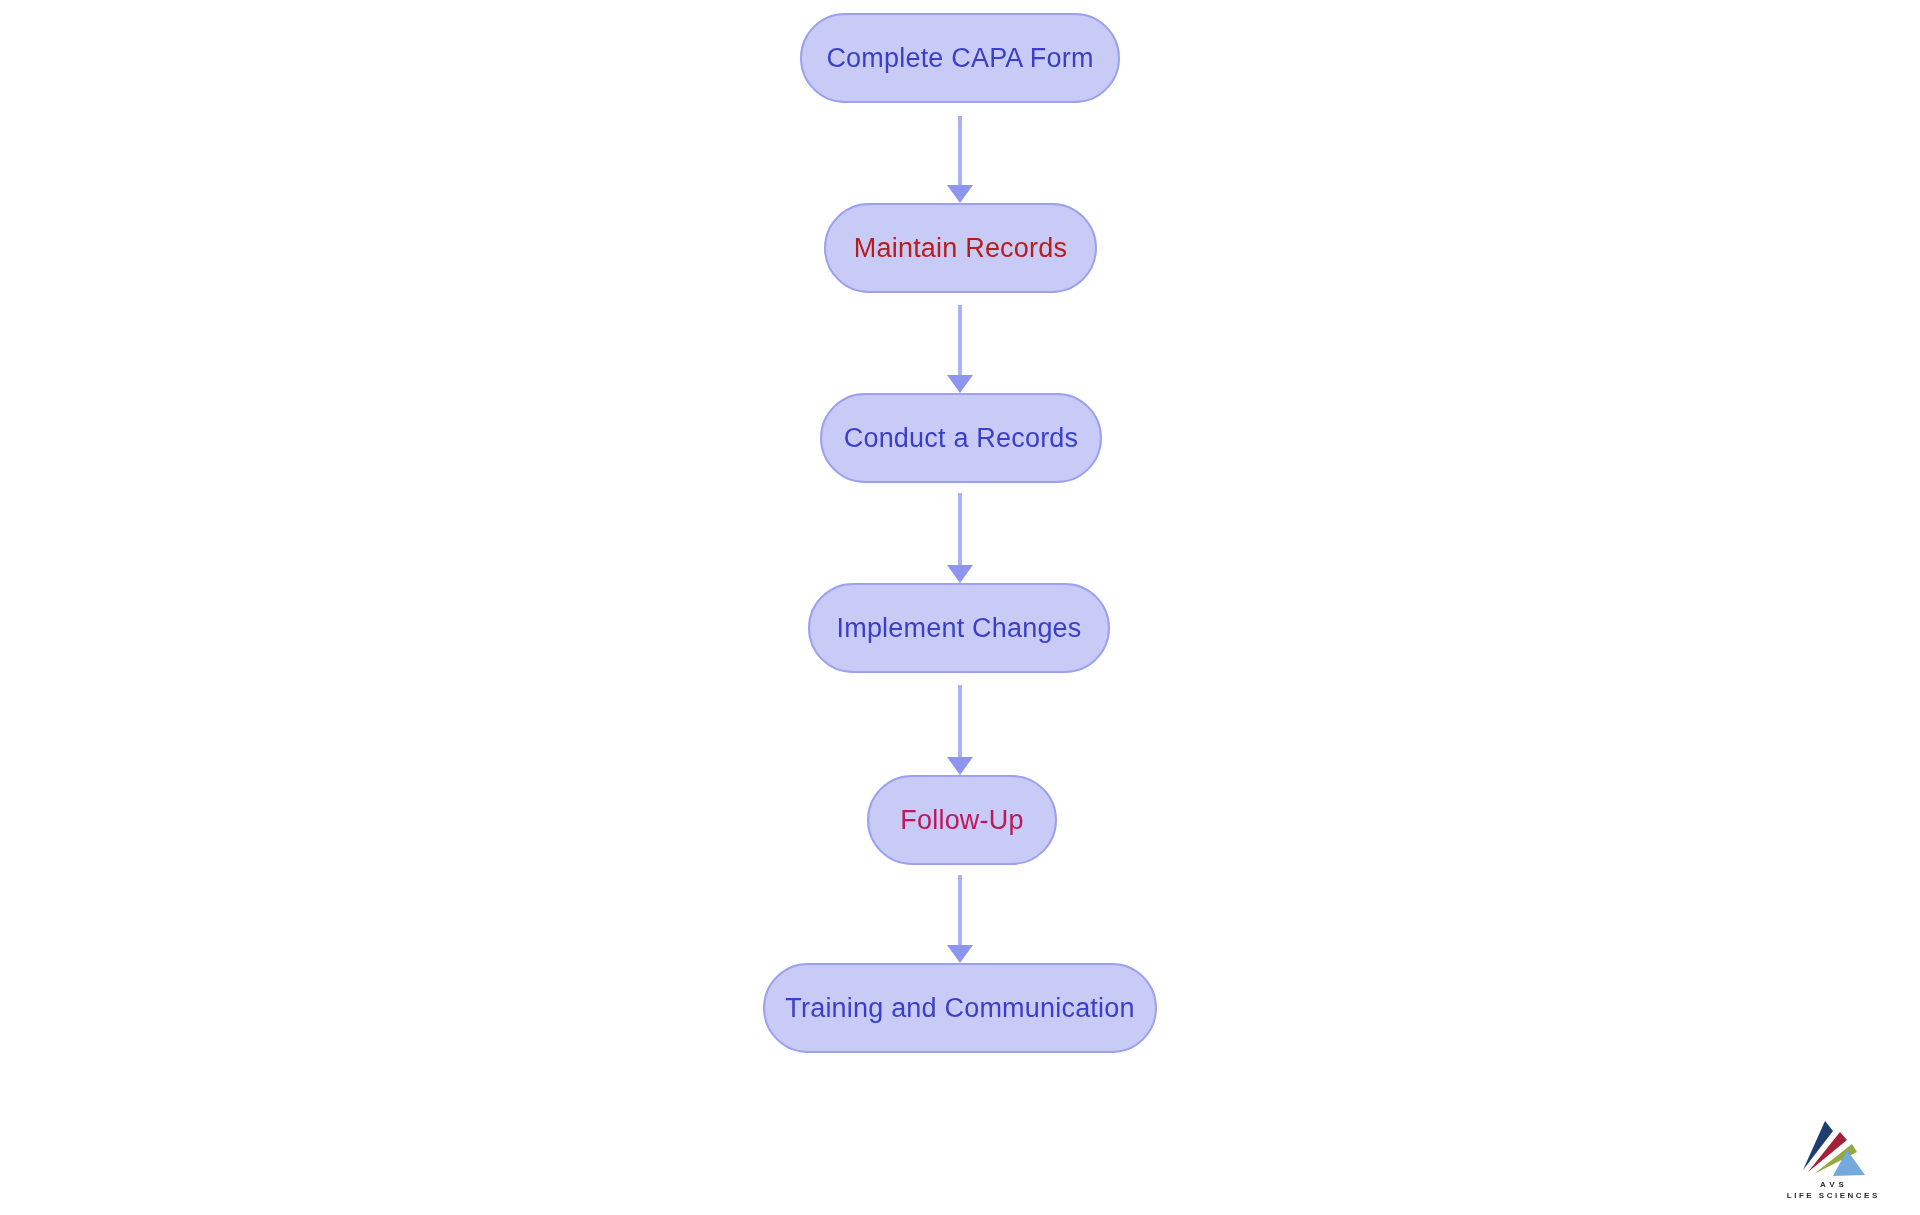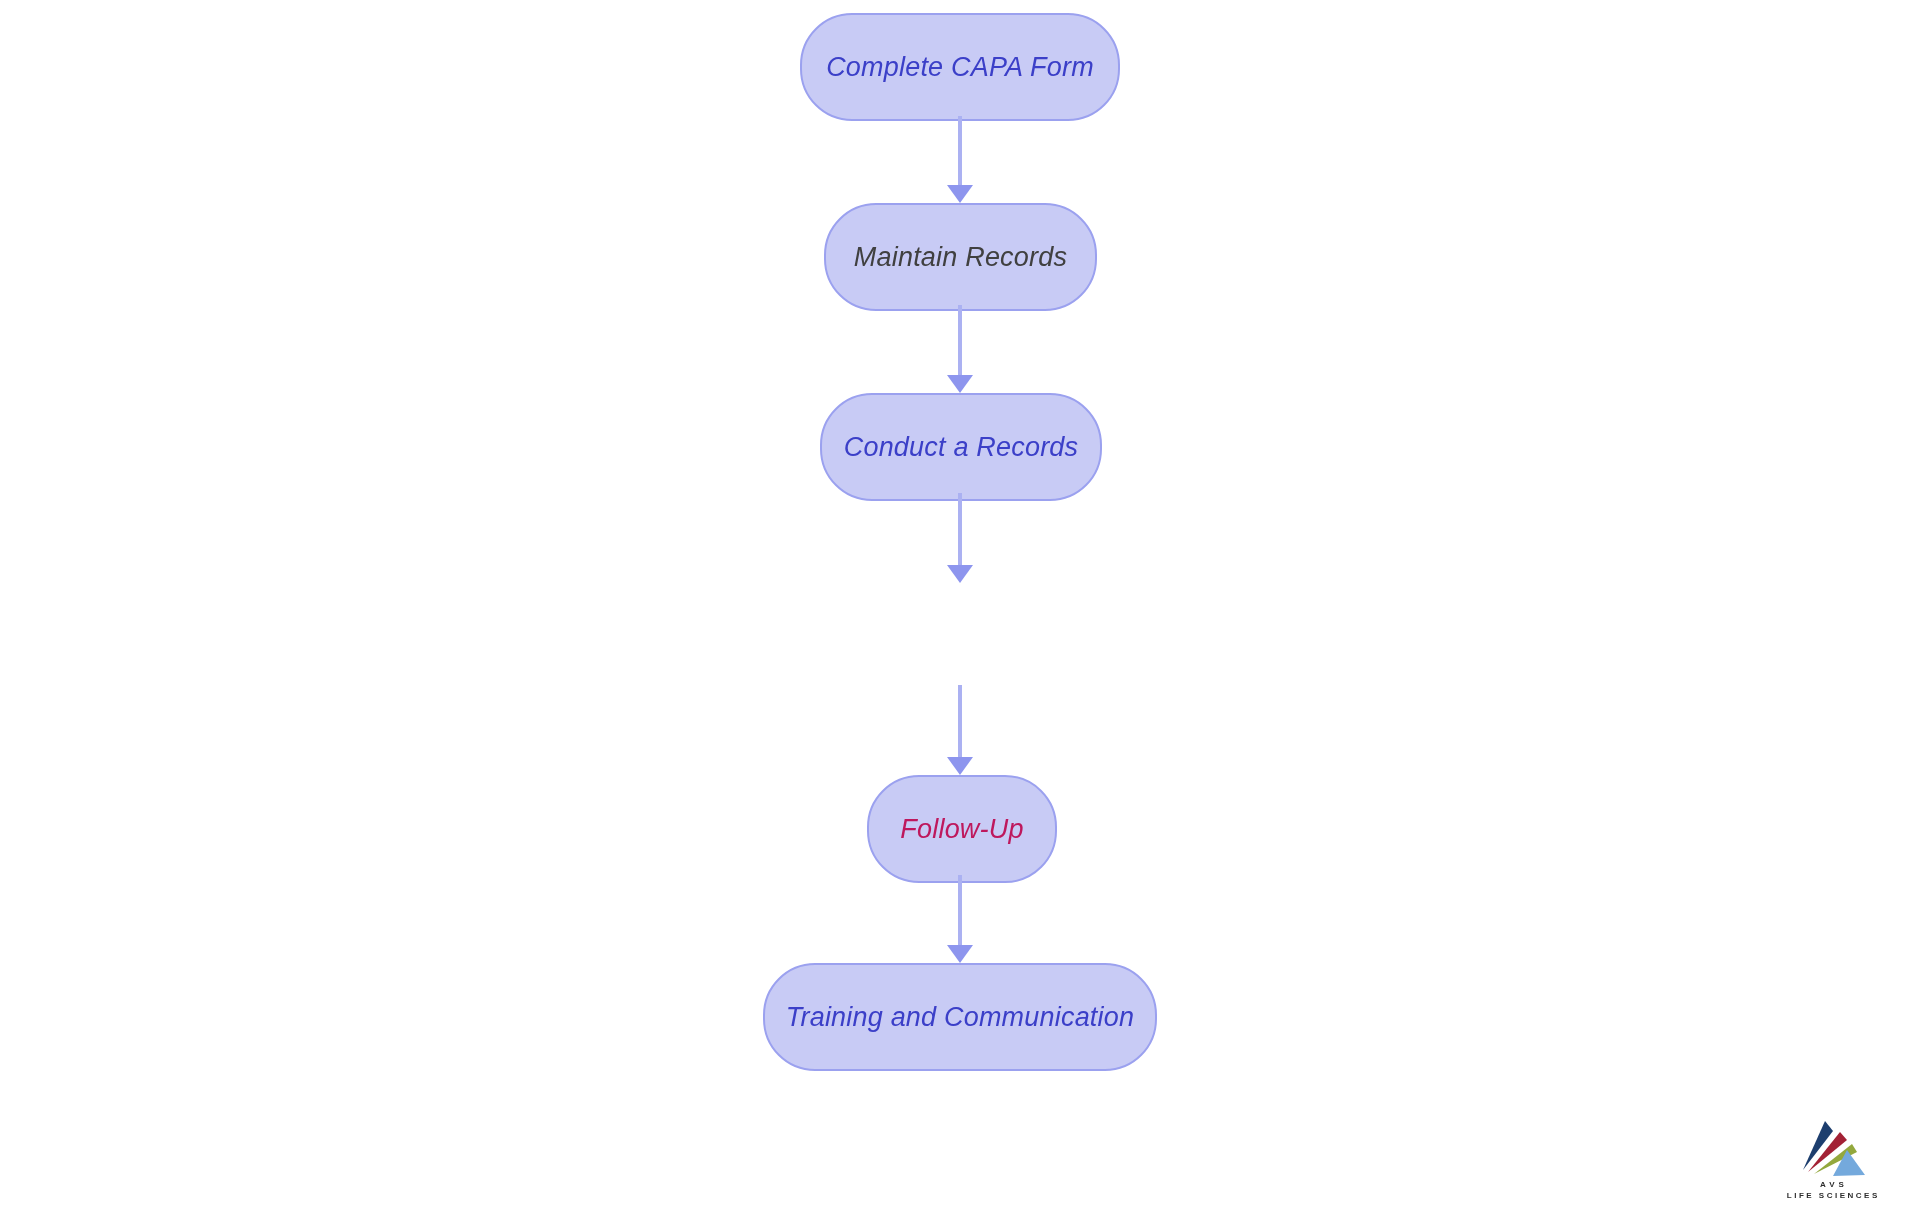--- a/index.html
+++ b/index.html
@@ -10,31 +10,30 @@
   }
   .stage {
     position: relative;
     width: 1920px;
     height: 1215px;
     background: #ffffff;
     overflow: hidden;
   }
   .flow-node {
     position: absolute;
-    height: 108px;
+    height: 90px;
     box-sizing: border-box;
     border: 2px solid;
     border-radius: 52px;
     display: flex;
     align-items: center;
     justify-content: center;
     font-size: 27px;
     letter-spacing: 0.2px;
     white-space: nowrap;
-    font-style: italic;
   }
   .node-1 { left: 800px; top: 13px;  width: 320px; }
   .node-2 { left: 824px; top: 203px; width: 273px; }
   .node-3 { left: 820px; top: 393px; width: 282px; }
   .node-4 { left: 808px; top: 583px; width: 302px; }
   .node-5 { left: 867px; top: 775px; width: 190px; }
   .node-6 { left: 763px; top: 963px; width: 394px; text-align: center; }
 
   .arrow {
     position: absolute;
@@ -94,34 +93,35 @@
 
 <div class="stage">
 
   <div class="flow-node node-1" style="background-color: rgb(200, 203, 245); border-color: rgb(155, 161, 239); color: rgb(59, 63, 200);">Complete CAPA Form</div>
 
   <div class="arrow arrow-1">
     <div class="arrow-line" style="background-color: rgb(171, 177, 242);"></div>
     <div class="arrow-head" style="border-top-color: rgb(141, 149, 238);"></div>
   </div>
 
-  <div class="flow-node node-2" style="background-color: rgb(200, 203, 245); border-color: rgb(155, 161, 239); color: #404040;">Maintain Records</div>
+  <div class="flow-node node-2" style="background-color: rgb(200, 203, 245); border-color: rgb(155, 161, 239); color: #b91c1c;">Maintain Records</div>
 
   <div class="arrow arrow-2">
     <div class="arrow-line" style="background-color: rgb(171, 177, 242);"></div>
     <div class="arrow-head" style="border-top-color: rgb(141, 149, 238);"></div>
   </div>
 
   <div class="flow-node node-3" style="background-color: rgb(200, 203, 245); border-color: rgb(155, 161, 239); color: rgb(59, 63, 200);">Conduct a Records</div>
 
   <div class="arrow arrow-3">
     <div class="arrow-line" style="background-color: rgb(171, 177, 242);"></div>
     <div class="arrow-head" style="border-top-color: rgb(141, 149, 238);"></div>
   </div>
 
+  <div class="flow-node node-4" style="background-color: rgb(200, 203, 245); border-color: rgb(155, 161, 239); color: rgb(59, 63, 200);">Implement Changes</div>
 
   <div class="arrow arrow-4">
     <div class="arrow-line" style="background-color: rgb(171, 177, 242);"></div>
     <div class="arrow-head" style="border-top-color: rgb(141, 149, 238);"></div>
   </div>
 
   <div class="flow-node node-5" style="background-color: rgb(200, 203, 245); border-color: rgb(155, 161, 239); color: #be185d;">Follow-Up</div>
 
   <div class="arrow arrow-5">
     <div class="arrow-line" style="background-color: rgb(171, 177, 242);"></div>

